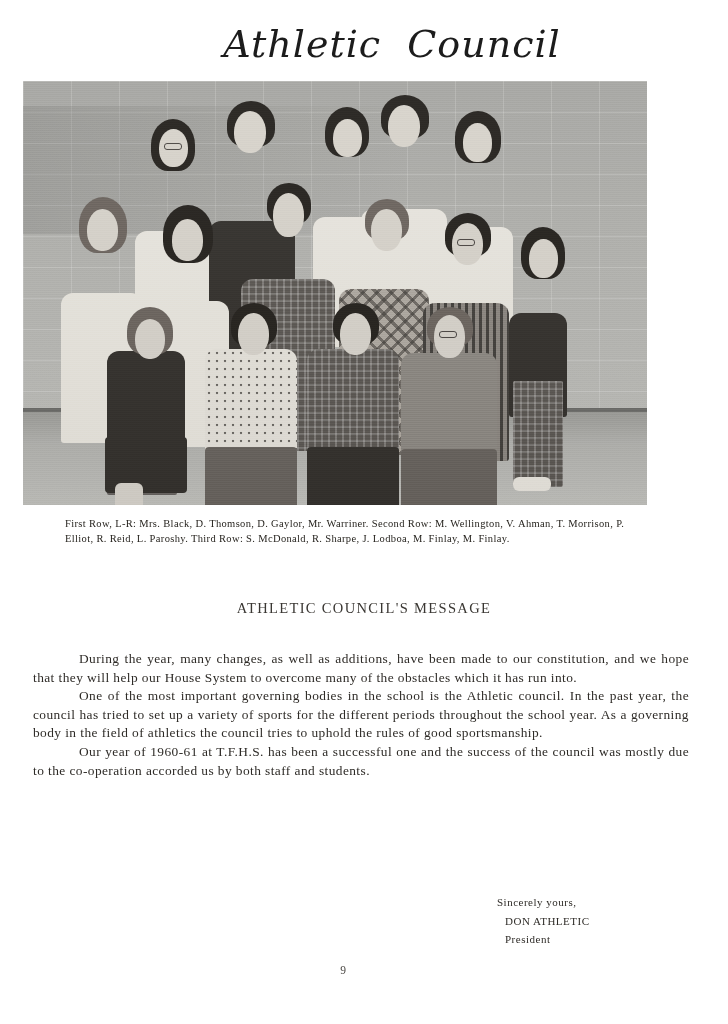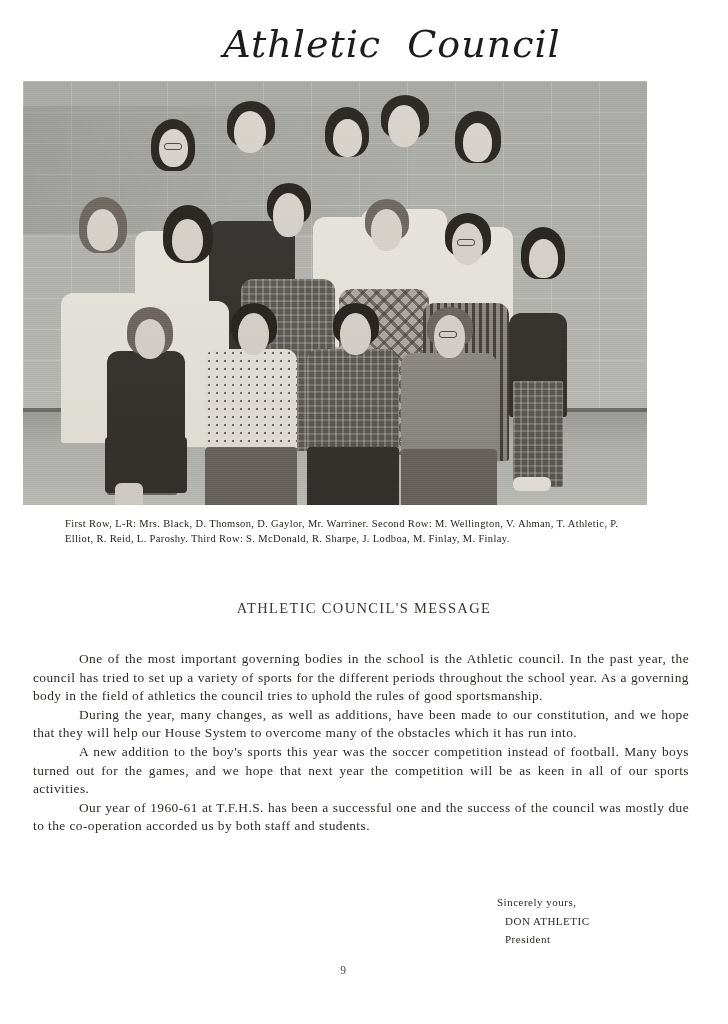--- a/index.html
+++ b/index.html
@@ -291,28 +291,27 @@
     <div class="body-sh shirt-mid" style="left:378px; top:368px; width:96px; height:98px; border-radius:4px;"></div>
     <div class="hair light" style="left:404px; top:226px; width:46px; height:40px;"></div>
     <div class="head" style="left:411px; top:234px; width:31px; height:43px;"></div>
     <div class="glasses" style="left:416px; top:250px;"></div>
 
     <div class="photo-tone"></div>
     <div class="photo-grain"></div>
   </div>
 </div>
 
-<div class="photo-caption">First Row, L-R: Mrs. Black, D. Thomson, D. Gaylor, Mr. Warriner. Second Row: M. Wellington, V. Ahman, T. Athletic, P. Elliot, R. Reid, L. Paroshy. Third Row: S. McDonald, R. Sharpe, J. Lodboa, M. Finlay, M. Finlay.</div>
+<div class="photo-caption">First Row, L-R: Mrs. Black, D. Thomson, D. Gaylor, Mr. Warriner. Second Row: M. Wellington, V. Ahman, T. Morrison, P. Elliot, R. Reid, L. Paroshy. Third Row: S. McDonald, R. Sharpe, J. Lodboa, M. Finlay, M. Finlay.</div>
 
 <div class="message-heading">ATHLETIC COUNCIL'S MESSAGE</div>
 
 <div class="message-body">
+  <p>During the year, many changes, as well as additions, have been made to our constitution, and we hope that they will help our House System to overcome many of the obstacles which it has run into.</p>
   <p>One of the most important governing bodies in the school is the Athletic council. In the past year, the council has tried to set up a variety of sports for the different periods throughout the school year. As a governing body in the field of athletics the council tries to uphold the rules of good sportsmanship.</p>
-  <p>During the year, many changes, as well as additions, have been made to our constitution, and we hope that they will help our House System to overcome many of the obstacles which it has run into.</p>
-  <p>A new addition to the boy's sports this year was the soccer competition instead of football. Many boys turned out for the games, and we hope that next year the competition will be as keen in all of our sports activities.</p>
   <p>Our year of 1960-61 at T.F.H.S. has been a successful one and the success of the council was mostly due to the co-operation accorded us by both staff and students.</p>
 </div>
 
 <div class="signature">
   <div class="sig-closing">Sincerely yours,</div>
   <div class="sig-name">DON ATHLETIC</div>
   <div class="sig-role">President</div>
 </div>
 
 <div class="page-number">9</div>

